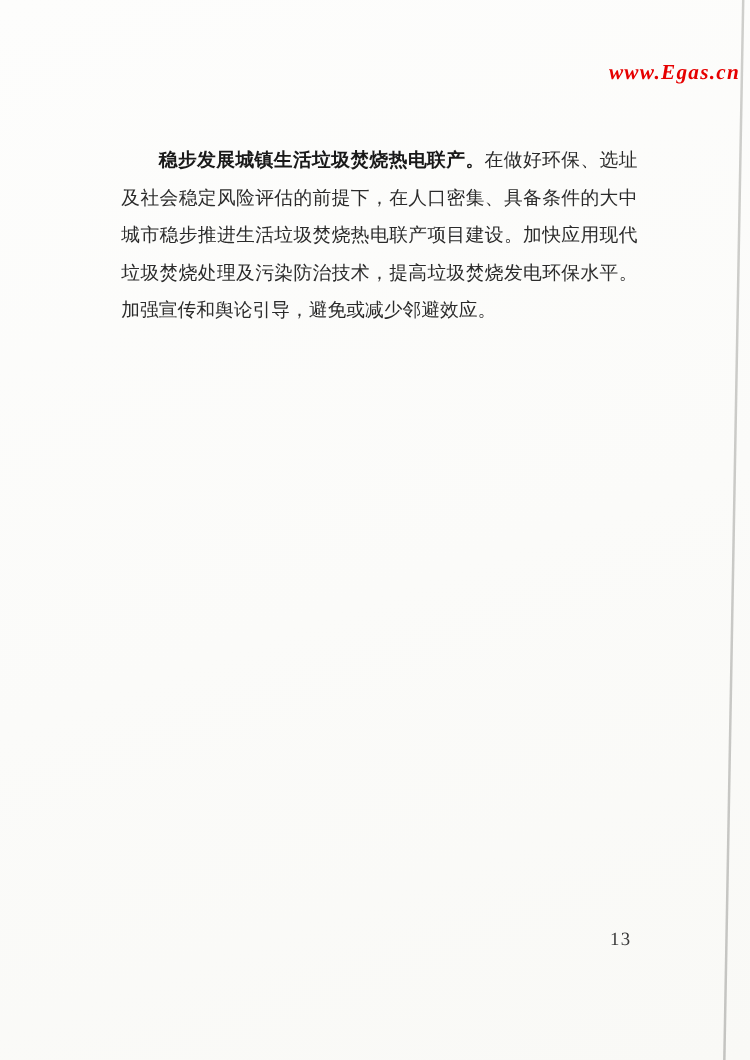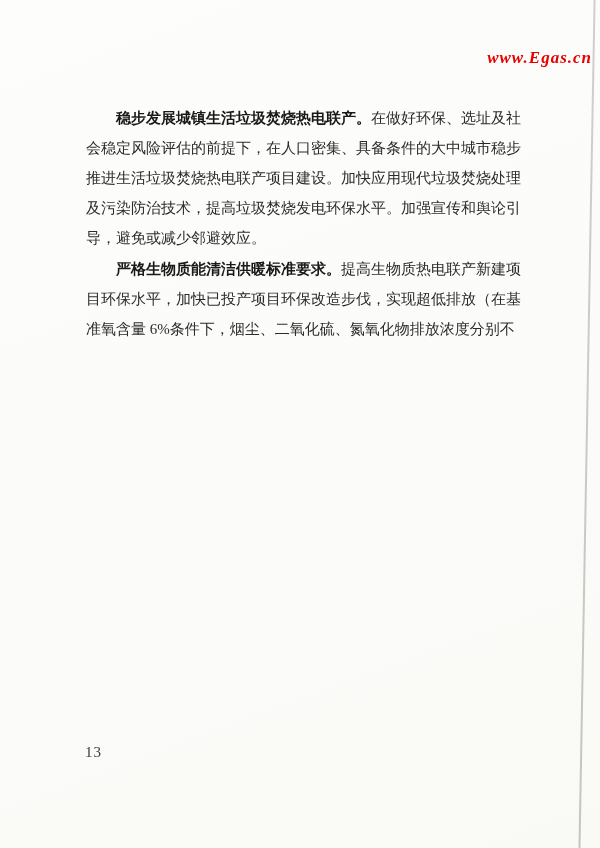--- a/index.html
+++ b/index.html
@@ -39,51 +39,50 @@
     position: absolute;
     left: 85px; top: 102px;
     width: 437px;
     color: #2b2b2b;
     font-size: 15px;
     line-height: 30px;
     text-align: justify;
     text-justify: inter-ideograph;
   }
   .content p.para {
-    margin: 1px;
+    margin: 12px;
     text-indent: 2em;
   }
   .content .lead {
     font-weight: 700;
     color: #191919;
   }
   .page-number {
     position: absolute;
     left: 85px; top: 744px;
     width: 420px;
-    text-align: left;
+    text-align: right;
     font-size: 15px;
     color: #3a3a3a;
     letter-spacing: 1px;
   }
 </style>
 </head>
 <body>
 
 <div class="page">
 
   <div class="watermark">www.Egas.cn</div>
 
   <div class="scan-edge-line"></div>
 
   <div class="content">
 
     <p class="para"><span class="lead">稳步发展城镇生活垃圾焚烧热电联产。</span><span>在做好环保、选址及社会稳定风险评估的前提下，在人口密集、具备条件的大中城市稳步推进生活垃圾焚烧热电联产项目建设。加快应用现代垃圾焚烧处理及污染防治技术，提高垃圾焚烧发电环保水平。加强宣传和舆论引导，避免或减少邻避效应。</span></p>
 
 
 
-    <p class="para"><span class="lead">严格生物质能清洁供暖标准要求。</span><span>提高生物质热电联产新建项目环保水平，加快已投产项目环保改造步伐，实现超低排放（在基准氧含量 6%条件下，烟尘、二氧化硫、氮氧化物排放浓度分别不</span></p>
 
   </div>
 
   <div class="page-number">13</div>
 
 </div>
 
 </body></html>

